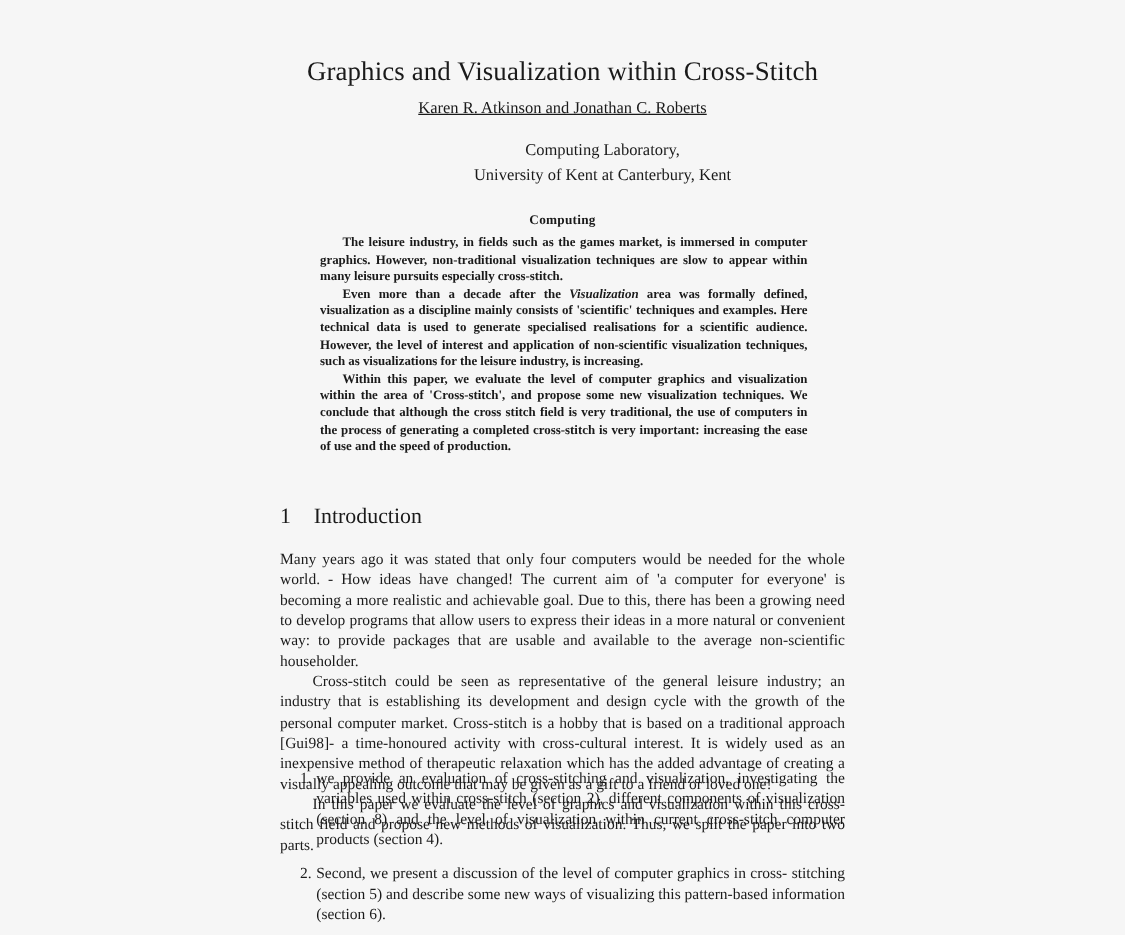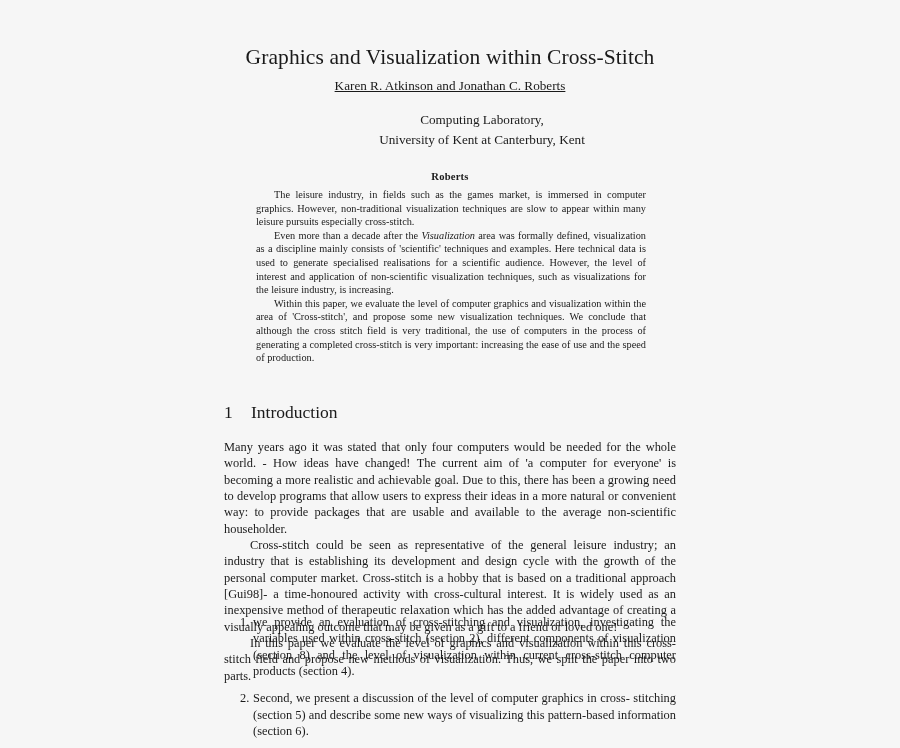--- a/index.html
+++ b/index.html
@@ -74,20 +74,21 @@
 
   .abstract-body {
     position: absolute;
     top: 188px;
     left: 256px;
     width: 390px;
     font-size: 10.3px;
     line-height: 13.6px;
     text-align: justify;
     text-justify: inter-word;
+    font-weight: bold;
   }
   .abstract-body p {
     margin: 0;
     text-indent: 18px;
   }
 
   
   .section-heading {
     position: absolute;
     top: 386px;
@@ -156,21 +157,21 @@
 
   <h1 class="title">Graphics and Visualization within Cross-Stitch</h1>
 
   <div class="authors">Karen R. Atkinson and Jonathan C. Roberts</div>
 
   <div class="affiliation">
     <div>Computing Laboratory,</div>
     <div>University of Kent at Canterbury, Kent</div>
   </div>
 
-  <div class="abstract-heading">Roberts</div>
+  <div class="abstract-heading">Computing</div>
 
   <div class="abstract-body">
     <p>The leisure industry, in fields such as the games market, is immersed in computer graphics. However, non-traditional visualization techniques are slow to appear within many leisure pursuits especially cross-stitch.</p>
     <p><span>Even more than a decade after the </span><em>Visualization</em><span> area was formally defined, visualization as a discipline mainly consists of 'scientific' techniques and examples. Here technical data is used to generate specialised realisations for a scientific audience. However, the level of interest and application of non-scientific visualization techniques, such as visualizations for the leisure industry, is increasing.</span></p>
     <p>Within this paper, we evaluate the level of computer graphics and visualization within the area of 'Cross-stitch', and propose some new visualization techniques. We conclude that although the cross stitch field is very traditional, the use of computers in the process of generating a completed cross-stitch is very important: increasing the ease of use and the speed of production.</p>
   </div>
 
   <h2 class="section-heading">
     <span class="sec-num">1</span><span>Introduction</span>
   </h2>

